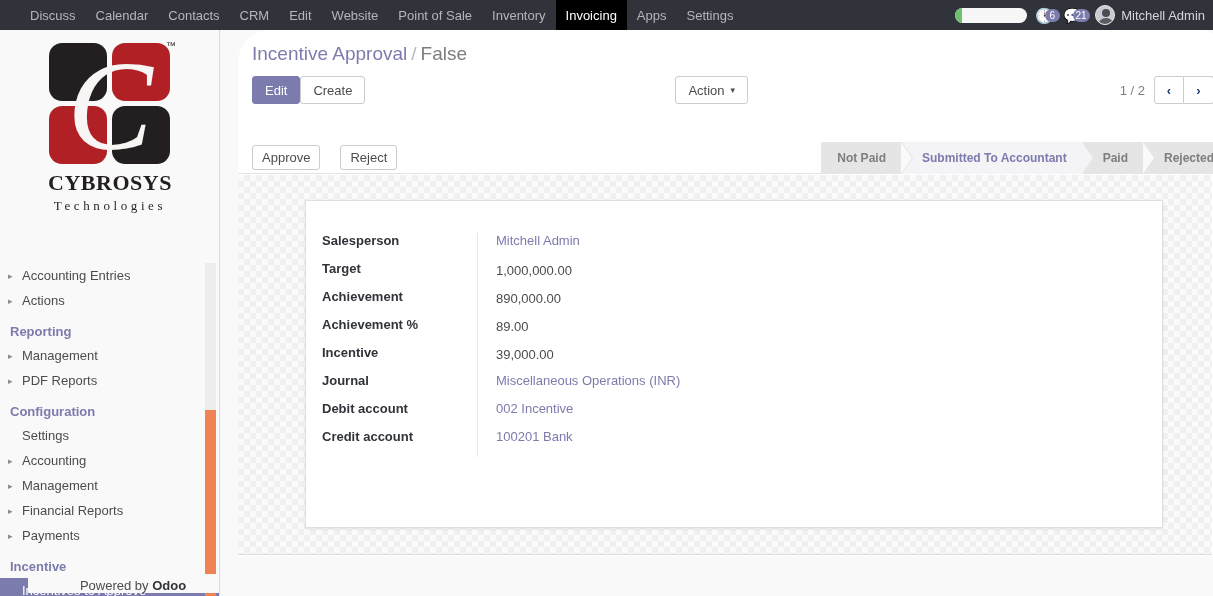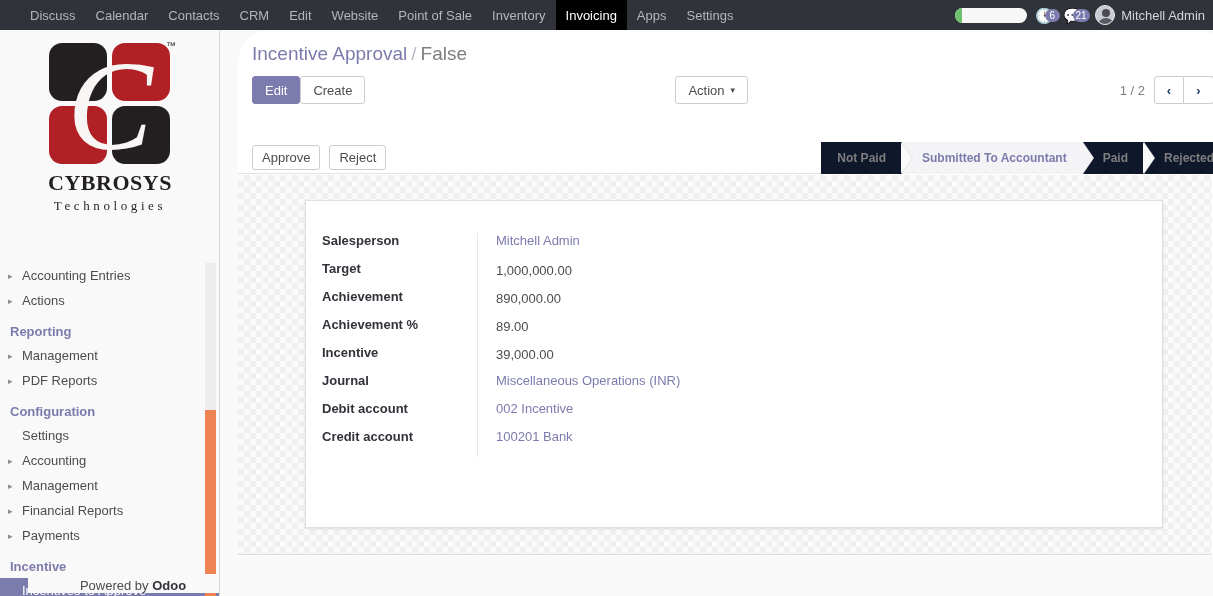--- a/index.html
+++ b/index.html
@@ -200,33 +200,33 @@
   .pager-btn.next { border-left: none; border-radius: 0 3px 3px 0; }
 
   
   #statusrow {
     position: absolute; top: 112px; left: 0;
     width: 992px; height: 32px;
     display: flex; align-items: center;
     border-bottom: 1px solid #e3e3e3;
     padding-left: 14px;
   }
-  #sheet-buttons { display: flex; gap: 9px; }
+  #sheet-buttons { display: flex; gap: 20px; }
   .sbtn {
     font-size: 13px; height: 25px; padding: 0 9px;
     border: 1px solid #ccc; border-radius: 3px;
     background: #fff; color: #4c4c4c; cursor: pointer;
     display: flex; align-items: center;
   }
   #statusbar { margin-left: auto; display: flex; align-items: stretch; height: 32px; }
   .stage {
     position: relative; display: flex; align-items: center;
     padding: 0 16px 0 20px;
     font-size: 12px; font-weight: bold; color: #7e7e7e;
-    background: #0f172a; cursor: pointer; white-space: nowrap;
+    background: #e5e5e5; cursor: pointer; white-space: nowrap;
   }
   .stage:first-child { padding-left: 16px; }
   .stage.active { color: #7c7bad; background: #f4f4f6; }
   .stage .arrow-o, .stage .arrow-i {
     content: ""; position: absolute; right: -11px; top: 0;
     width: 0; height: 0;
     border-top: 16px solid transparent;
     border-bottom: 16px solid transparent;
     z-index: 2;
   }

